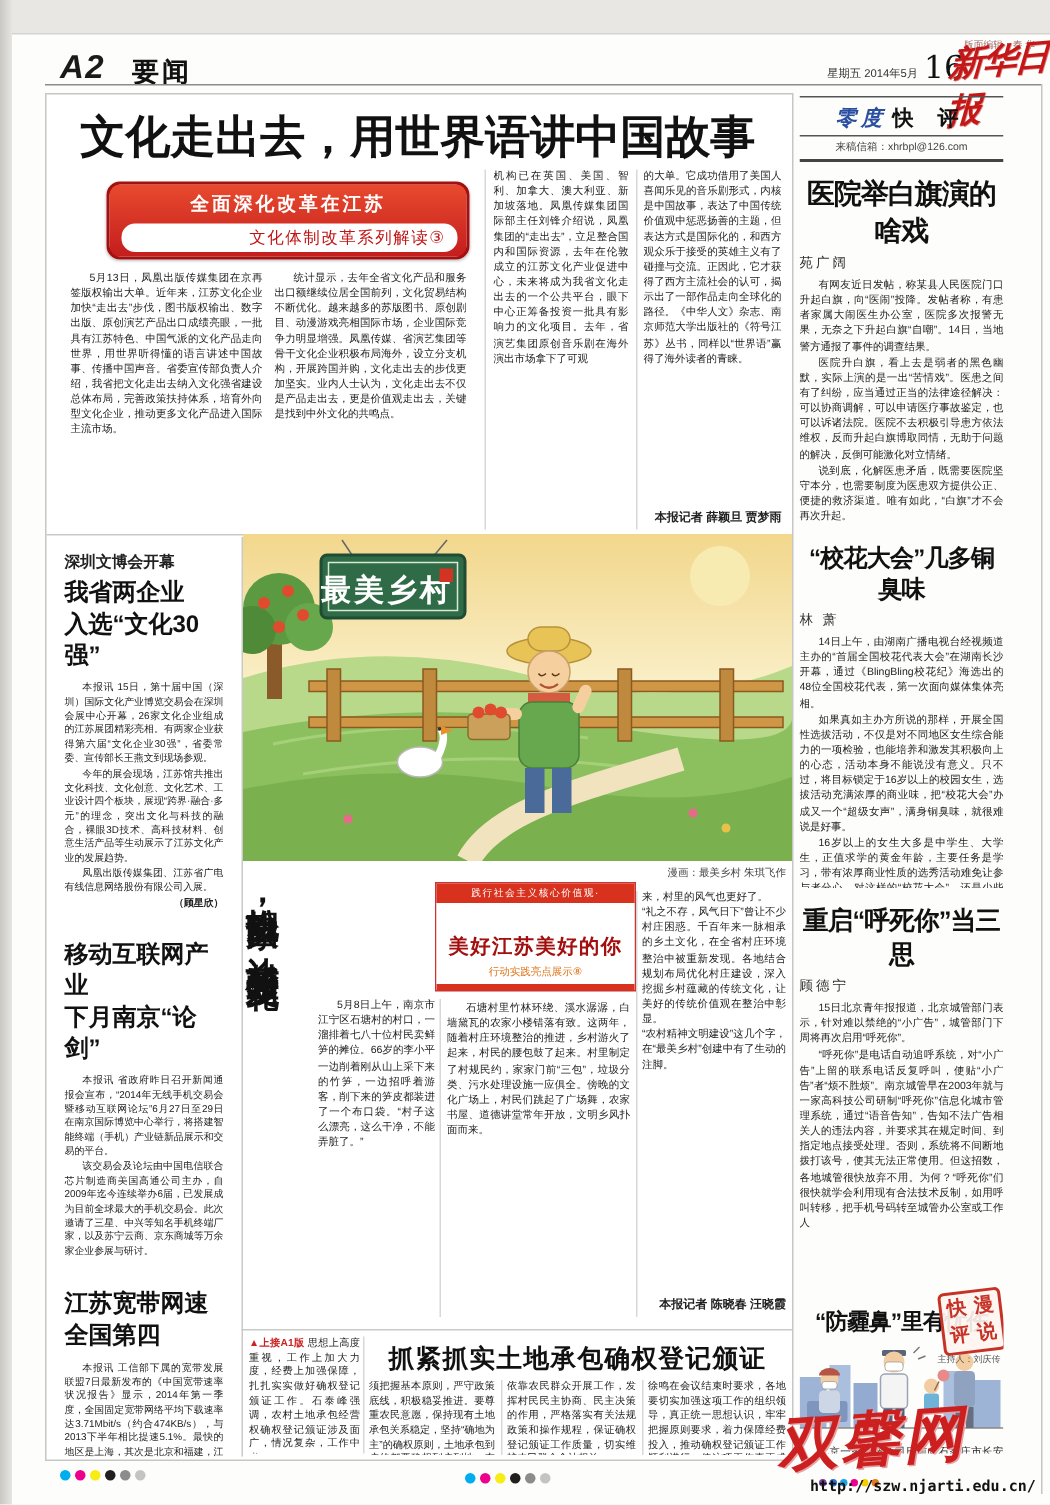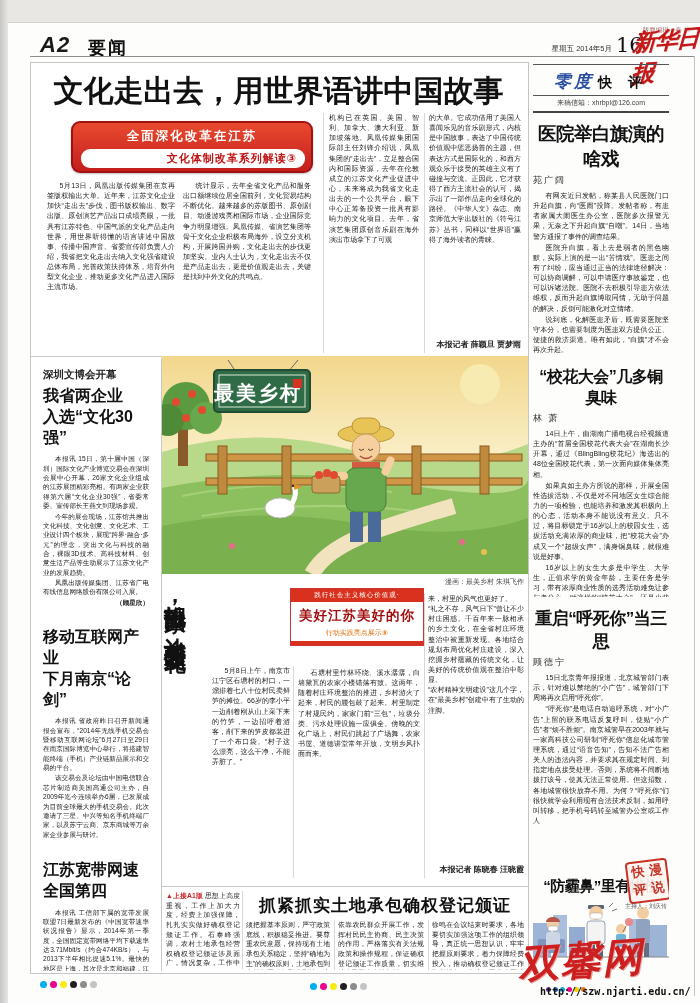--- a/index.html
+++ b/index.html
@@ -15,40 +15,40 @@
   .pageno{font-size:22px;font-weight:900;color:#1a1a1a;letter-spacing:1px;font-style:italic;}
   .section{font-size:18px;font-weight:900;color:#111;letter-spacing:2px;font-family:Liberation Mono, monospace;}
   .datebit{font-size:7.5px;color:#333;}
   .daynum{font-family:"DejaVu Serif",serif;font-size:21px;color:#111;}
   .masthead{font-family:"DejaVu Serif",serif;font-style:italic;font-weight:900;font-size:23px;color:#c41818;transform:rotate(-5deg) skewX(-8deg);letter-spacing:-1px;text-shadow:0.5px 0.5px 0 #d88;}
   
   .main-box{position:absolute;left:30px;top:62px;width:497px;height:910px;border:1px solid #c6c6c4;background:#fff;}
   .headline-1{font-size:30px;font-weight:900;color:#111;text-align:center;letter-spacing:0px;white-space:nowrap;}
   .series-box{position:absolute;left:40px;top:58px;width:238px;height:48px;border:2px solid #a31010;border-radius:9px;background:linear-gradient(180deg,#e84a2e,#c41d1d);box-shadow:0 1px 2px rgba(0,0,0,.25);}
   .series-l1{color:#fff;font-size:12.5px;font-weight:900;letter-spacing:2px;text-align:center;margin-top:5px;}
-  .series-l2{position:absolute;left:8px;right:6px;bottom:3px;background:#fff;border-radius:9px;color:#c01515;font-size:11px;font-weight:700;text-align:right;padding:2px 8px 2px 0;letter-spacing:1px;}
+  .series-l2{position:absolute;left:8px;right:6px;bottom:3px;background:#fff;border-radius:9px;color:#c01515;font-size:11px;font-weight:400;text-align:right;padding:2px 8px 2px 0;letter-spacing:1px;}
   .bodytext{font-size:7px;line-height:1.45;color:#222;text-align:justify;overflow:hidden;}
   .bodytext p{margin:0 0 1px 0;text-indent:1.8em;}
   .bodytext p.noind{text-indent:0;}
   .byline-r{font-size:8px;font-weight:700;color:#222;text-align:right;}
   
   .kicker{font-size:10.5px;font-weight:800;color:#222;margin-bottom:4px;}
   .h-left{font-size:16px;font-weight:900;color:#111;line-height:1.3;white-space:pre-line;margin:0 0 6px 0;}
   .credit{display:block;text-align:right;font-weight:700;}
   
   .vert-head{writing-mode:vertical-rl;font-size:22px;font-weight:900;color:#111;letter-spacing:2px;line-height:1.0;}
   .banner{border:1px solid #c33;}
   .banner .b1{background:#d8321e;color:#fff;font-size:6.5px;text-align:center;padding:2px 0;letter-spacing:1px;}
-  .banner .b2{background:#fff;color:#a30f0f;font-family:"DejaVu Serif",serif;font-size:13.5px;font-weight:900;text-align:center;padding:5px 0 3px 0;letter-spacing:1px;}
+  .banner .b2{background:#fff;color:#a30f0f;font-family:"DejaVu Serif",serif;font-size:13.5px;font-weight:900;text-align:center;padding:20px 0 3px 0;letter-spacing:1px;}
   .banner .b3{background:#fff;color:#e07518;font-size:7px;text-align:center;padding:0 0 3px 0;border-bottom:4px solid #d8321e;}
   .caption{font-size:7px;color:#444;text-align:right;}
   .pre{white-space:pre-line;}
   
   .brandrow{text-align:center;padding:3px 0 2px 0;}
-  .brand-cal{font-family:"DejaVu Serif",serif;font-style:italic;font-weight:900;font-size:17px;color:#2a4fa0;letter-spacing:3px;}
+  .brand-cal{font-family:"DejaVu Serif",serif;font-style:italic;font-weight:900;font-size:14px;color:#2a4fa0;letter-spacing:3px;}
   .brand-rest{font-size:14px;font-weight:900;color:#111;letter-spacing:6px;margin-left:4px;}
   .email{font-size:7px;color:#444;text-align:center;padding:2px 0 3px 0;}
   .h-com{font-weight:900;color:#111;text-align:center;letter-spacing:-0.5px;margin:0;}
   .byline-c{font-size:9px;color:#333;text-align:left;margin:3px 0 4px 0;letter-spacing:2px;}
   .seal{position:absolute;width:36px;height:36px;border:2px solid #c63326;border-radius:4px;background:rgba(255,244,240,.92);transform:rotate(-7deg);display:grid;grid-template-columns:1fr 1fr;color:#c63326;font-weight:900;font-size:13px;text-align:center;line-height:16px;padding:1px;}
   .seal-host{font-size:6px;color:#555;}
   
   .h-bottom{font-size:17px;font-weight:900;color:#111;text-align:center;letter-spacing:1px;margin:0;}
   .cont-mark{color:#c22;font-weight:800;}
   .bs-col{font-size:6.8px;line-height:1.42;color:#222;text-align:justify;overflow:hidden;}

